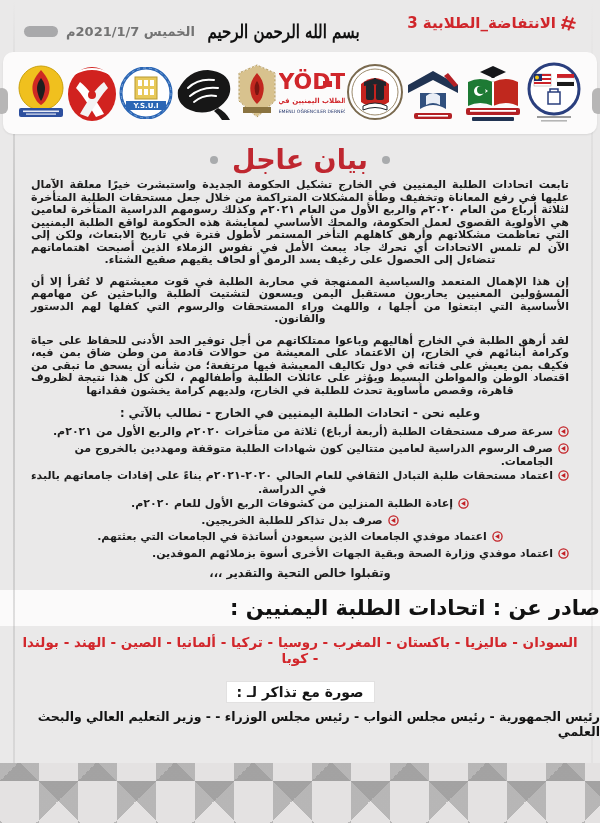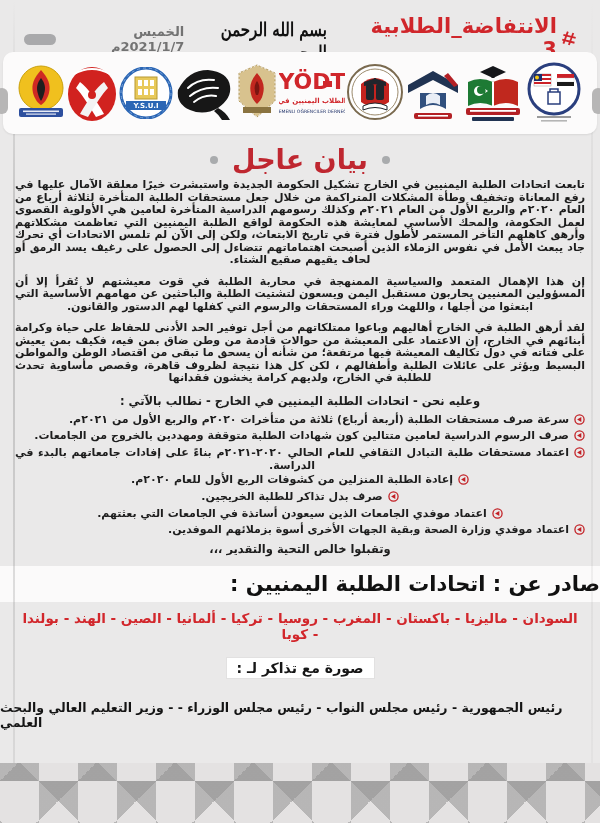--- a/index.html
+++ b/index.html
@@ -13,21 +13,21 @@
   }
   
   .page-edge{ position:absolute; top:0; bottom:0; width:2px;
     background:linear-gradient(180deg, rgba(140,140,140,.0), rgba(140,140,140,.45) 30%, rgba(140,140,140,.15));
   }
   .page-edge.left{ left:13px; } .page-edge.right{ right:7px; opacity:.4; }
 
   
   .header{ display:flex; align-items:flex-start; justify-content:space-between;
     padding:14px 24px 0 24px; height:48px; }
-  .hashtag{ display:flex; align-items:center; gap:5px; color:#d0262b; font-weight:bold; font-size:21px;margin-left:35px; }
+  .hashtag{ display:flex; align-items:center; gap:5px; color:#d0262b; font-weight:bold; font-size:15px;margin-left:35px; }
   .hashtag svg{ display:block; }
   .basmala{ font-size:15px; font-weight:bold; color:#111; letter-spacing:-.5px;
     transform:scaleY(1.25); padding-top:8px; font-family:"DejaVu Serif", serif; }
   .dateline{ display:flex; align-items:center; gap:8px; padding-top:10px; }
   .date-pill{ width:34px; height:11px; border-radius:6px; background:#a9a9ab; }
   .date-text{ font-size:13px; font-weight:bold; color:#737373; direction:rtl; }
 
   
   .logo-band{ position:relative; margin:4px 3px 0 3px; height:82px;
     background:#fcfbfb; border-radius:10px;
@@ -37,42 +37,42 @@
   .logo svg{ display:block; }
   .edge-pill{ position:absolute; top:36px; width:12px; height:26px; background:#b7b6b6; border-radius:7px; }
   .edge-pill.l{ left:-7px; } .edge-pill.r{ right:-7px; }
 
   
   .title-row{ display:flex; align-items:center; justify-content:center; gap:14px; margin:12px 0 6px 0; }
   .title-dot{ width:8px; height:8px; border-radius:50%; background:#a9abad; }
   .doc-title{ color:#bf2730; font-size:27px; font-weight:bold; line-height:1; }
 
   
-  .content{ padding:0 15px; }
+  .content{ padding:0 31px; }
   .para{ font-size:11px; font-weight:bold; line-height:12.5px;
     text-align:justify; text-align-last:center; color:#1c1c1c; margin-bottom:9px; }
   .demands-intro{ font-size:11.5px; font-weight:bold; text-align:center; margin:2px 0 5px 0; }
 
   ul.demands{ list-style:none; margin:0 0 4px 0; }
   ul.demands li{ display:flex; align-items:flex-start; gap:5px; font-size:11px;
     font-weight:bold; line-height:13.2px; margin-bottom:1.4px; }
   ul.demands li .bullet{ flex:0 0 auto; padding-top:1px; }
   ul.demands li:nth-child(3) .demand-text{ text-align:justify; text-align-last:center; }
   ul.demands li:nth-child(4), ul.demands li:nth-child(5), ul.demands li:nth-child(6){ justify-content:center; }
 
   .closing{ text-align:center; font-size:11.5px; font-weight:bold; margin:4px 0 10px 0; }
 
   .issued-band{ background:#fbfafa; padding:6px 0 6px 0; text-align:right; }
   .issued-by{ font-size:21px; font-weight:bold; color:#111; }
   .countries{ text-align:center; color:#d2272c; font-size:13.5px; font-weight:bold; margin:8px 18px 0 18px; }
 
   .cc-heading-row{ text-align:center; margin-top:16px; }
   .cc-heading{ display:inline-block; background:#ffffff; padding:2px 10px;
     font-size:14px; font-weight:bold; color:#161616; box-shadow:0 0 0 1px rgba(0,0,0,.03); }
-  .cc-line{ text-align:left; font-size:12.5px; font-weight:bold; margin-top:22px; color:#141414; }
+  .cc-line{ text-align:right; font-size:12.5px; font-weight:bold; margin-top:7px; color:#141414; }
 
   
   .diamond-band{ position:absolute; left:0; right:0; bottom:0; height:60px;
     background:
       linear-gradient(45deg,  rgba(146,146,146,.55) 25%, transparent 25%, transparent 75%, rgba(146,146,146,.55) 75%),
       linear-gradient(-45deg, rgba(146,146,146,.55) 25%, transparent 25%, transparent 75%, rgba(146,146,146,.55) 75%),
       #e4e2e2;
     background-size:78px 78px, 78px 78px;
     background-position:0 18px, 39px 18px;
   }

